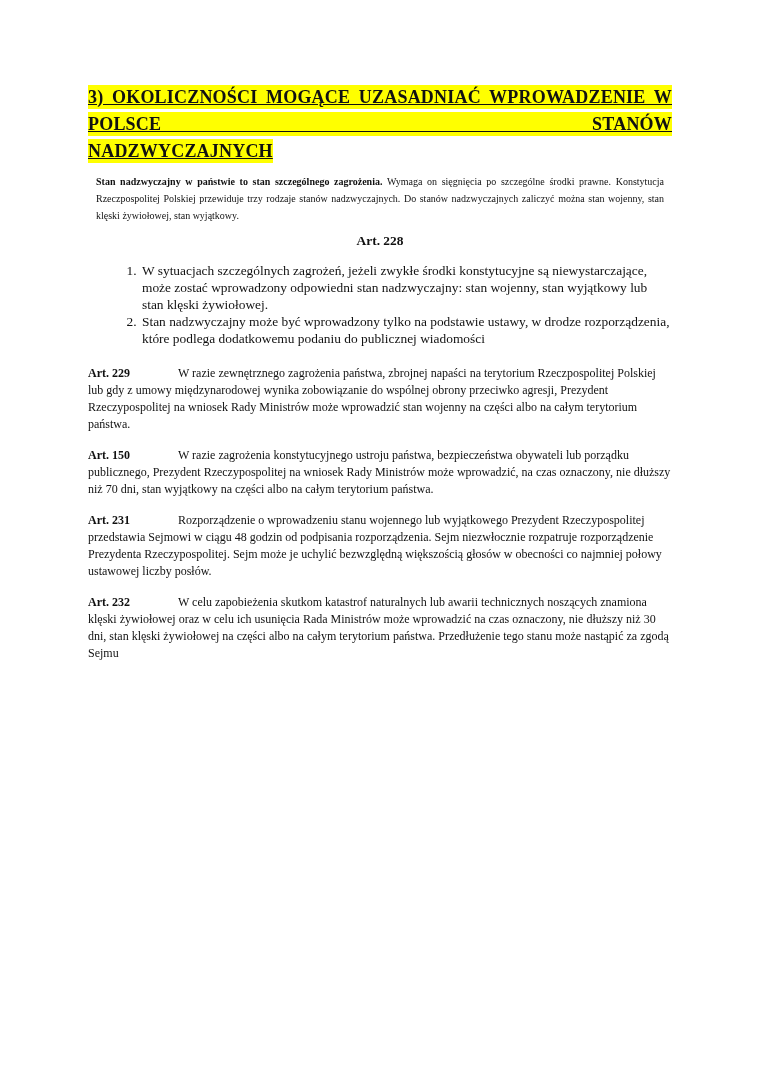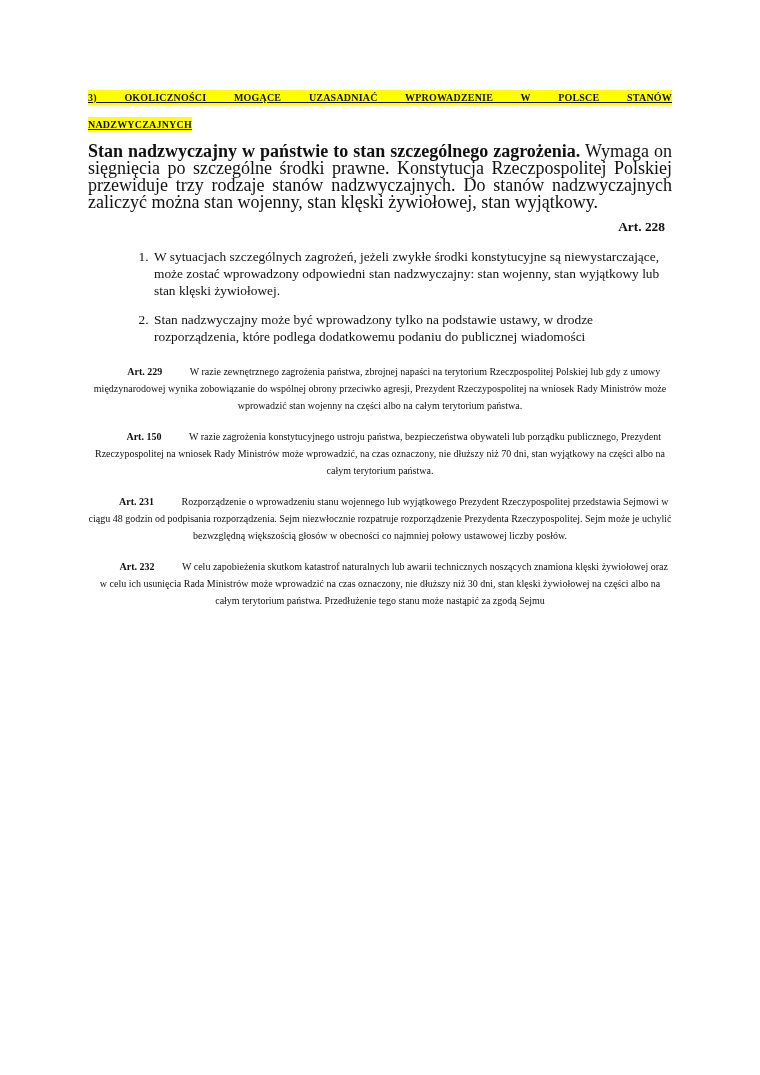--- a/index.html
+++ b/index.html
@@ -16,61 +16,61 @@
   }
   .page {
     box-sizing: border-box;
     width: 760px;
     height: 1075px;
     padding: 84px 88px 0 88px;
     background: #ffffff;
   }
   .doc-title {
     margin: 0 0 5px 0;
-    font-size: 10px;
+    font-size: 18px;
     font-weight: bold;
     line-height: 27px;
     text-align: justify;
     text-align-last: justify;
     letter-spacing: 0.2px;
   }
   .hl {
     background: #ffff00;
     text-decoration: underline;
     padding: 2px 0 2px 0;
   }
   .body-par {
-    margin: 0;
-    font-size: 18px;
+    margin: 8px;
+    font-size: 10px;
     line-height: 17px;
     text-align: justify;
   }
   .art-heading {
-    margin: 7px;
+    margin: 0;
     font-size: 13.4px;
     line-height: 17px;
     font-weight: bold;
-    text-align: right;
+    text-align: center;
   }
   ol.law-list {
     margin: 13px 0 18px 0;
     padding-left: 52px;
     font-size: 13.4px;
     line-height: 17px;
     text-align: left;
   }
   ol.law-list li {
     padding-left: 2px;
-    margin: 12px;
+    margin: 0;
   }
   .article {
     margin: 0 0 14px 0;
-    font-size: 10px;
+    font-size: 12px;
     line-height: 17px;
-    text-align: center;
+    text-align: left;
   }
   .article .art-label {
     display: inline-block;
     width: 90px;
     font-weight: bold;
   }
 </style>
 </head>
 <body>
 

